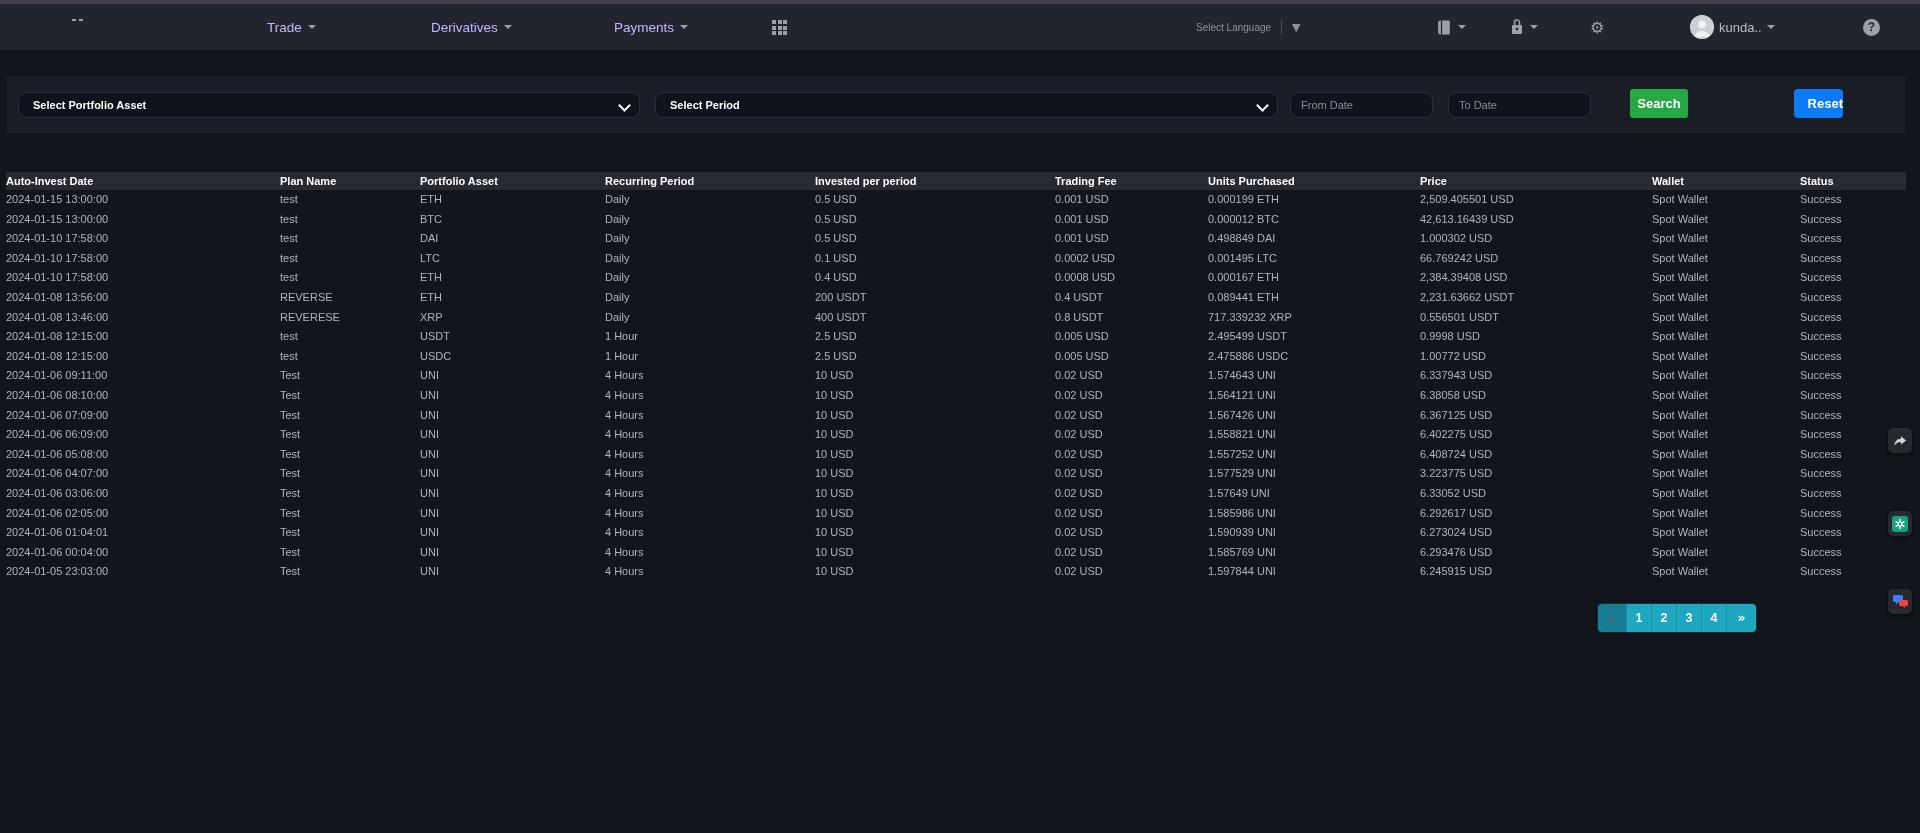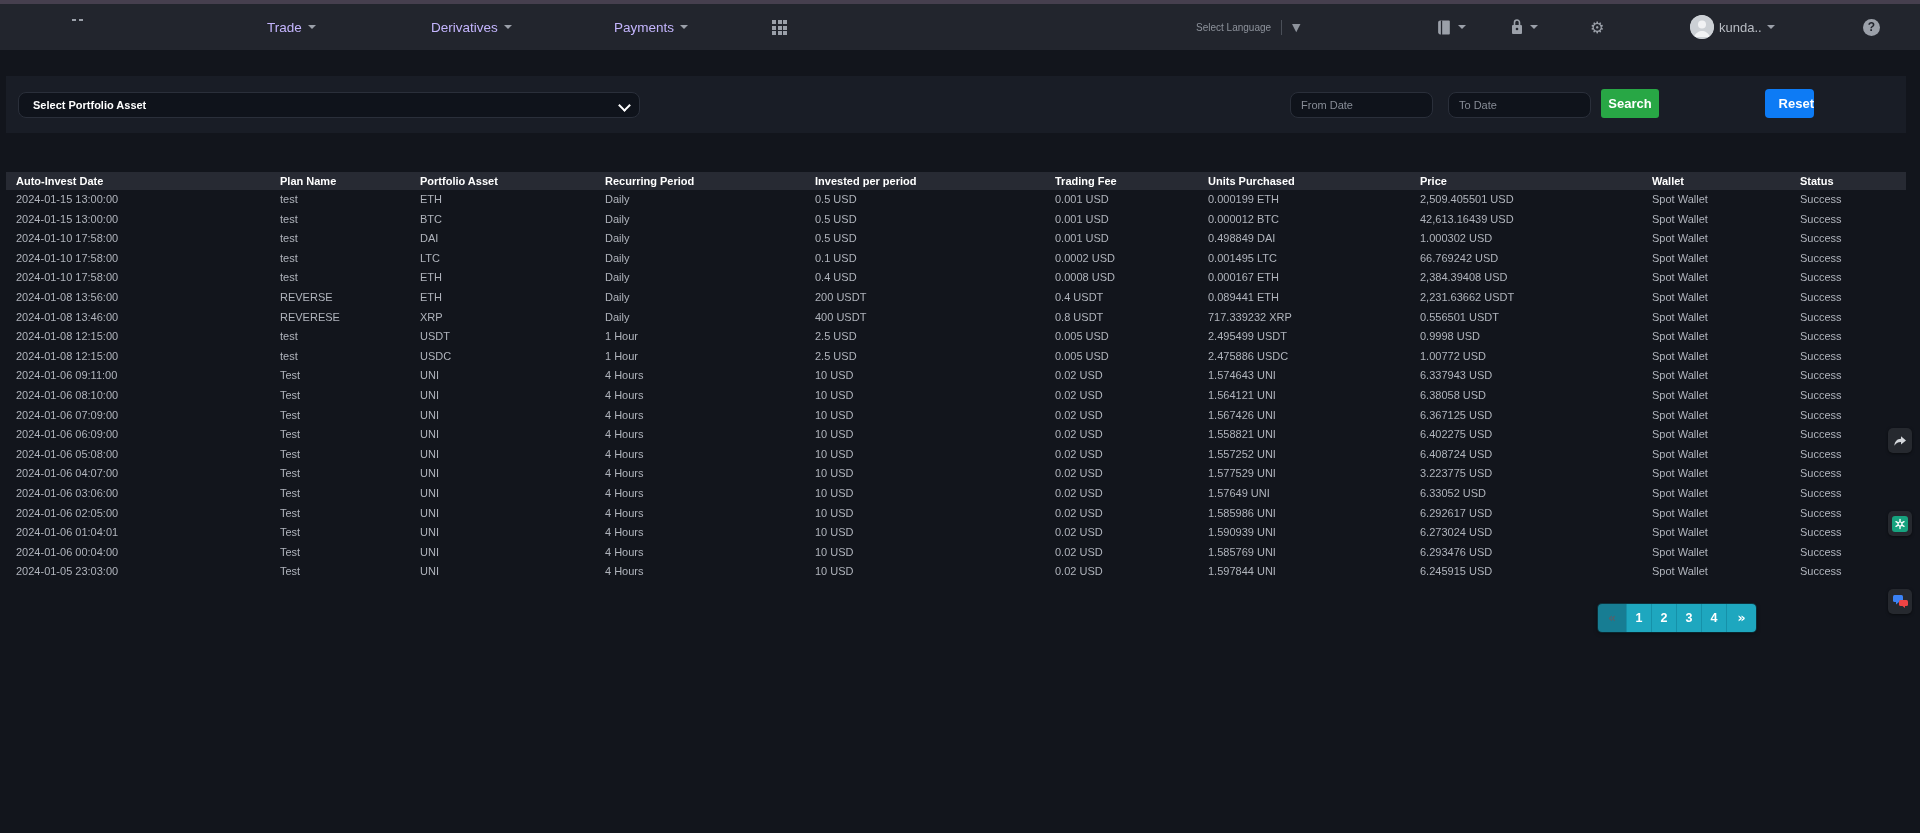--- a/index.html
+++ b/index.html
@@ -36,29 +36,29 @@
   .fld { position:absolute; top:16px; height:26px; background:#0f131b; border:1px solid #2a2f3a; border-radius:8px; }
   .select-box { display:flex; align-items:center; justify-content:space-between; padding:0 10px 0 14px; cursor:pointer; }
   .select-box .val { color:#ffffff; font-size:11px; font-weight:bold; }
   .chev { width:10px; height:10px; position:relative; }
   .chev::after { content:""; position:absolute; left:1px; top:1px; width:7px; height:7px;
     border-right:2px solid #fff; border-bottom:2px solid #fff; transform:rotate(45deg); }
   input.date-input { color:#ccd0d6; font-size:11px; padding:0 10px; outline:none; width:100%; height:100%;
     background:transparent; border:none; font-family:"Liberation Sans","DejaVu Sans",sans-serif; }
   input.date-input::placeholder { color:#878c96; opacity:1; }
   .btn { position:absolute; top:13px; height:29px; border:none; border-radius:3px; color:#fff;
-    font-size:13px; font-weight:bold; cursor:pointer; font-family:"Liberation Sans","DejaVu Sans",sans-serif; }
+    font-size:13px; font-weight:bold; cursor:pointer; font-family:"Liberation Sans","DejaVu Sans",sans-serif;margin-left:29px; }
   .btn-search { left:1595px; width:58px; background:#28a745; }
   .btn-reset { left:1759px; width:49px; background:#0d7bf5; border-radius:4px;text-align:right; }
   
   .table { position:absolute; left:6px; top:172px; width:1900px; }
   .thead { display:flex; height:18px; line-height:18px; background:#272a33; color:#ffffff; font-weight:bold; }
   .row { display:flex; height:19.6px; line-height:19.6px; color:#b0b4bc; }
   .cell { font-size:11px; white-space:nowrap; overflow:hidden; }
-  .col0 { width:274px; padding-left:10px; }
+  .col0 { width:274px; padding-left:0; }
   .col1 { width:140px; } .col2 { width:185px; } .col3 { width:210px; } .col4 { width:240px; }
   .col5 { width:153px; } .col6 { width:212px; } .col7 { width:232px; } .col8 { width:148px; } .col9 { width:106px; }
   
   .pagination { position:absolute; left:1598px; top:604px; height:28px; display:flex;
     border-radius:4px; overflow:hidden; box-shadow:0 1px 4px rgba(0,0,0,.55), 0 0 0 1px rgba(14,90,106,.55); }
   .pg, .pg-nav { height:28px; line-height:28px; text-align:center; font-size:12.5px; font-weight:bold;
     color:#ffffff; background:#1ea7bf; border-right:1px solid #1691a9; cursor:pointer; }
   .pg { width:25px; }
   .pg-nav { width:29px; font-family:"DejaVu Sans",sans-serif; }
   .pg-prev { background:#177d93; color:#55616c; }
@@ -147,20 +147,24 @@
   <div class="icon-btn" style="left:1863px">
     <span class="help-circle">?</span>
   </div>
 </div>
 
 <div class="filter-panel">
   <div class="fld select-box" style="left:12px; width:622px;">
     <span class="val">Select Portfolio Asset</span>
     <span class="chev"></span>
   </div>
+  <div class="fld select-box" style="left:649px; width:623px;">
+    <span class="val">Select Period</span>
+    <span class="chev"></span>
+  </div>
   <div class="fld" style="left:1284px; width:143px;">
     <input class="date-input" type="text" value="" placeholder="From Date" style="">
   </div>
   <div class="fld" style="left:1442px; width:143px;">
     <input class="date-input" type="text" value="" placeholder="To Date" style="">
   </div>
   <button class="btn btn-search">Search</button>
   <button class="btn btn-reset">Reset</button>
 </div>
 

